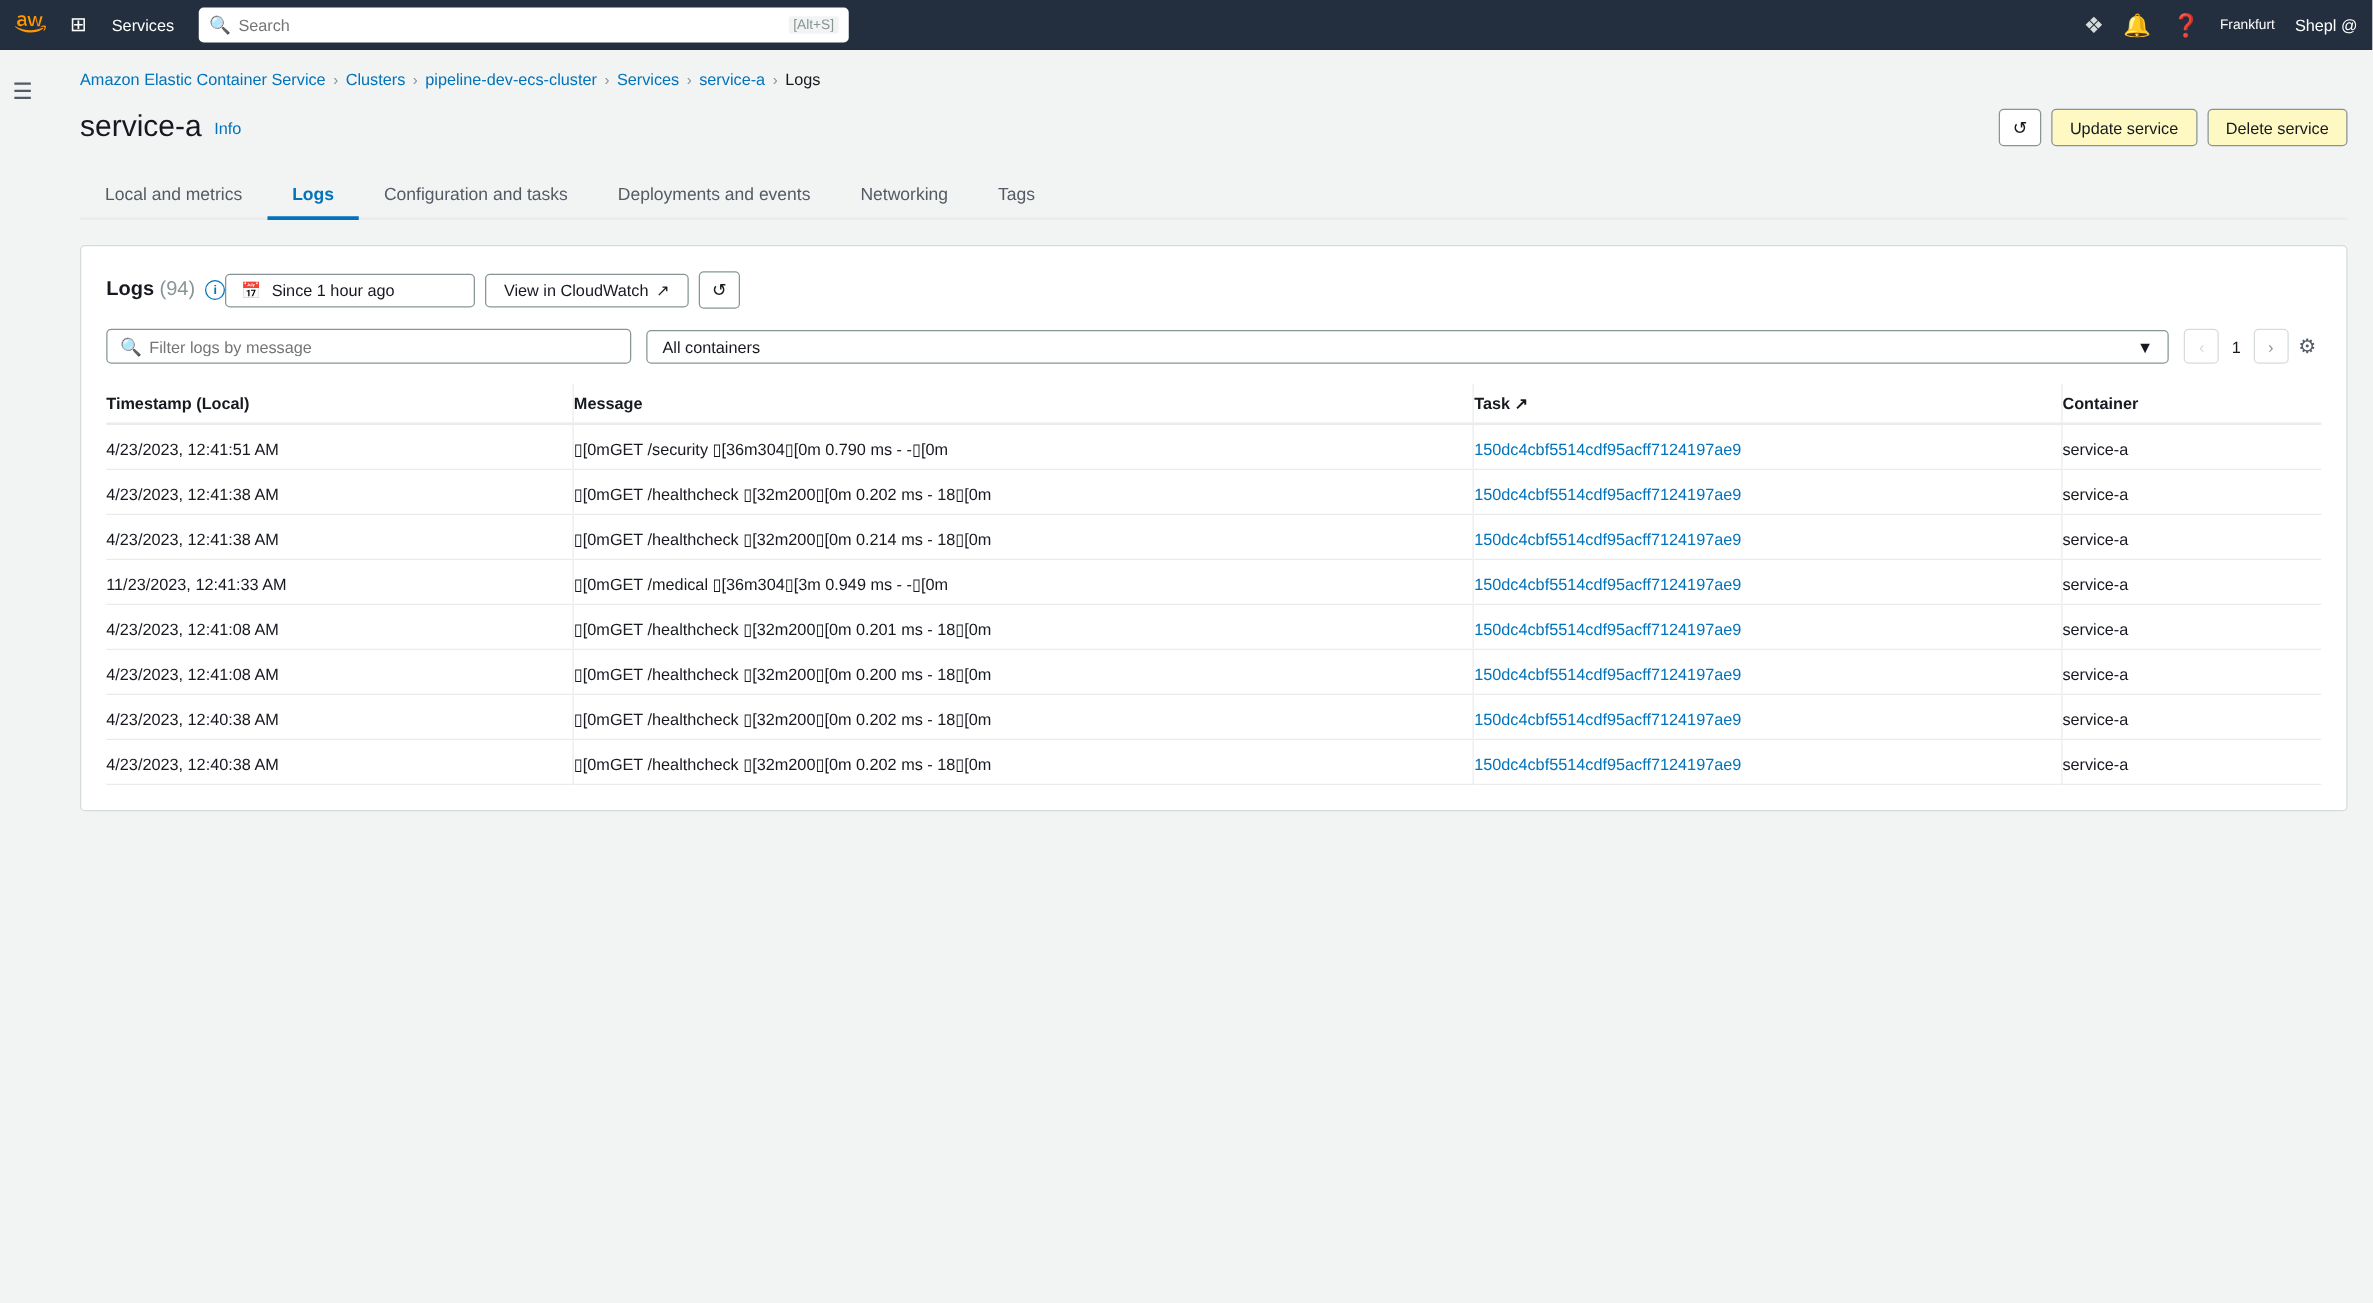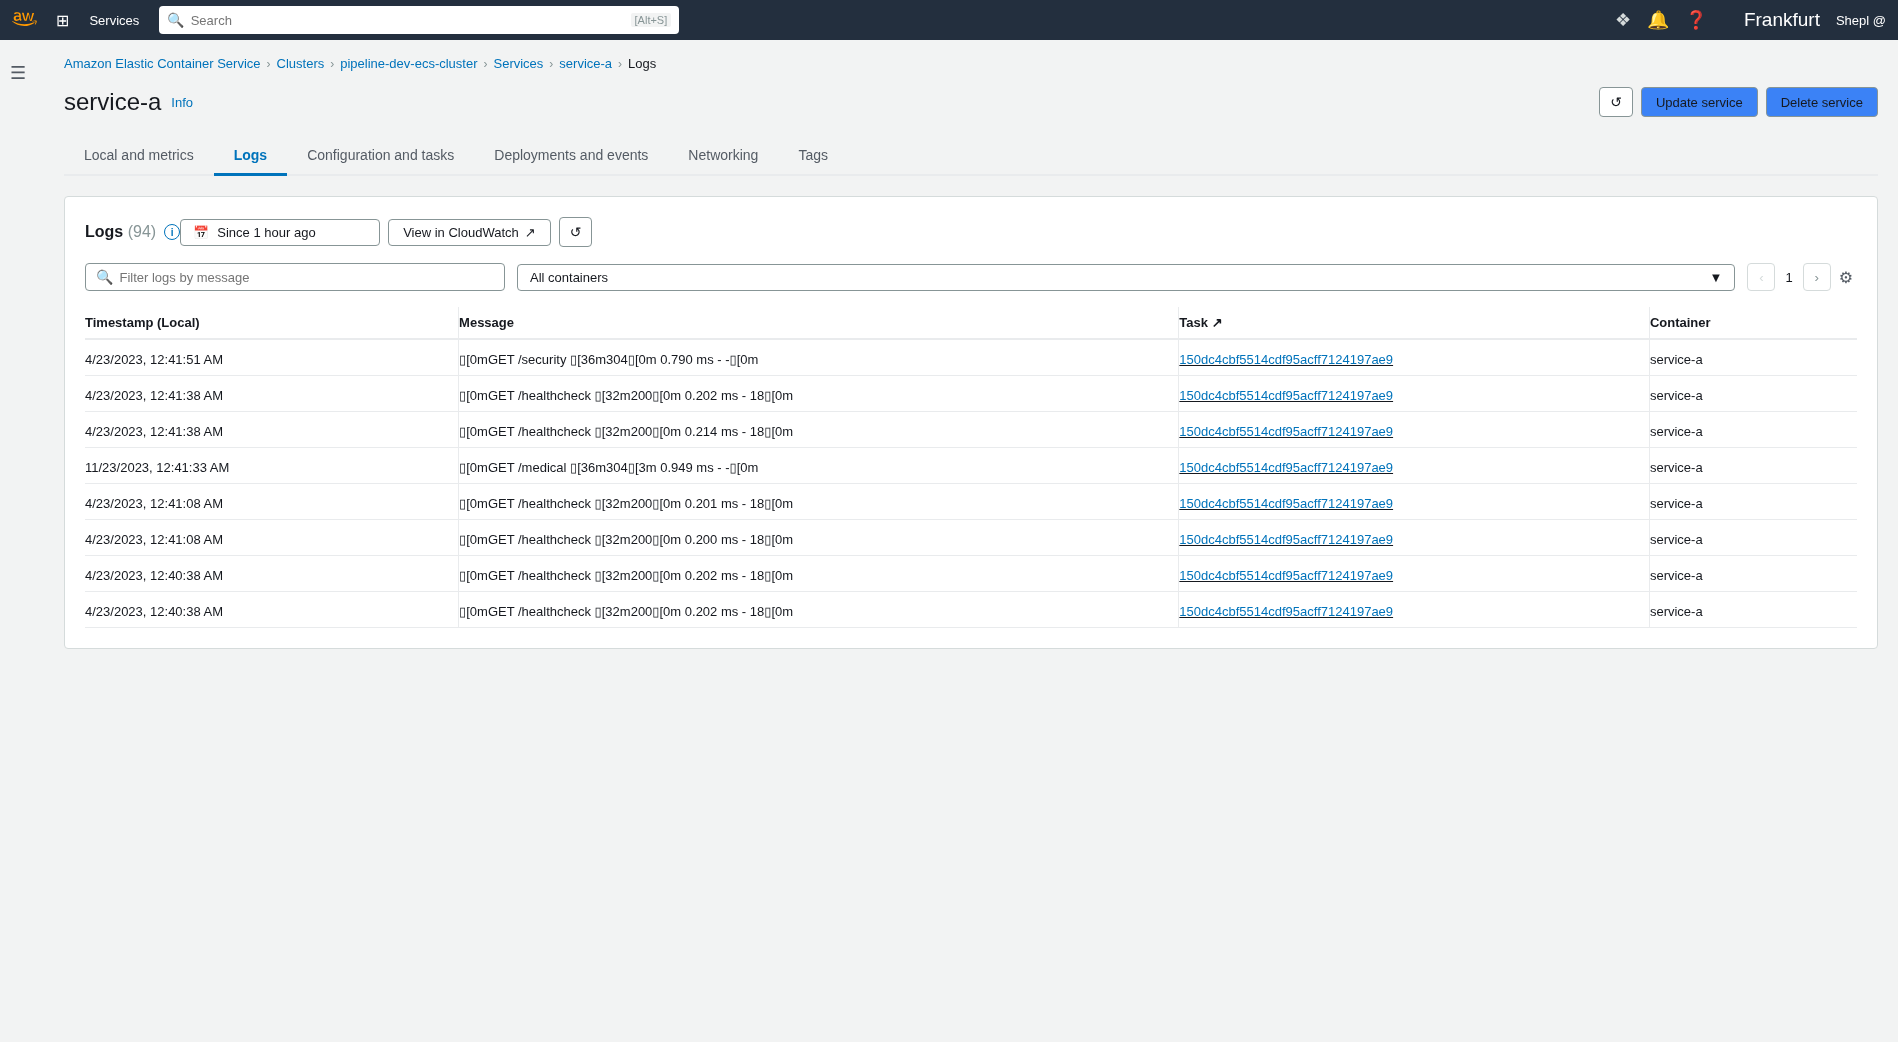--- a/index.html
+++ b/index.html
@@ -57,21 +57,21 @@
       padding: 1px 4px;
     }
     .nav-right {
       margin-left: auto;
       display: flex;
       align-items: center;
       gap: 16px;
       color: #fff;
     }
     .nav-right-icon { font-size: 18px; cursor: pointer; color: #d5dbdb; }
-    .nav-region { color: #fff; font-size: 19px; cursor: pointer; margin-left: 20px; }
+    .nav-region { color: #fff; font-size: 11px; cursor: pointer; }
     .nav-user { color: #fff; font-size: 13px; cursor: pointer; }
 
     
     .side-nav-toggle {
       position: fixed;
       top: 52px;
       left: 0;
       width: 44px;
       padding: 10px;
       cursor: pointer;
@@ -116,21 +116,21 @@
       font-weight: 300;
       color: #16191f;
     }
     .info-badge {
       color: #0073bb;
       font-size: 13px;
       cursor: pointer;
     }
     .header-actions { display: flex; gap: 8px; }
     .btn-secondary {
-      background: #3b82f6;
+      background: #fef9c3;
       border: 1px solid #879596;
       border-radius: 4px;
       padding: 6px 14px;
       font-size: 13px;
       cursor: pointer;
       color: #16191f;
     }
     .btn-icon {
       background: #fff;
       border: 1px solid #879596;
@@ -297,21 +297,21 @@
     .logs-table tbody tr {
       border-bottom: 1px solid #e9ebed;
     }
     .logs-table td {
       padding: 12px 12px 8px 0;
       vertical-align: top;
       color: #16191f;
     }
     .td-timestamp { min-width: 180px; white-space: nowrap; color: #545b64; }
     .td-message { color: #16191f; word-break: break-all; max-width: 600px; }
-    .td-task { min-width: 160px; text-decoration: underline; }
+    .td-task { min-width: 160px; }
     .td-container { min-width: 100px; }
     .task-link { color: #0073bb; text-decoration: none; cursor: pointer; }
     .col-divider-cell {
       border-right: 1px solid #e9ebed;
       padding-right: 12px;
     }
 
     
     .info-circle {
       display: inline-flex;

